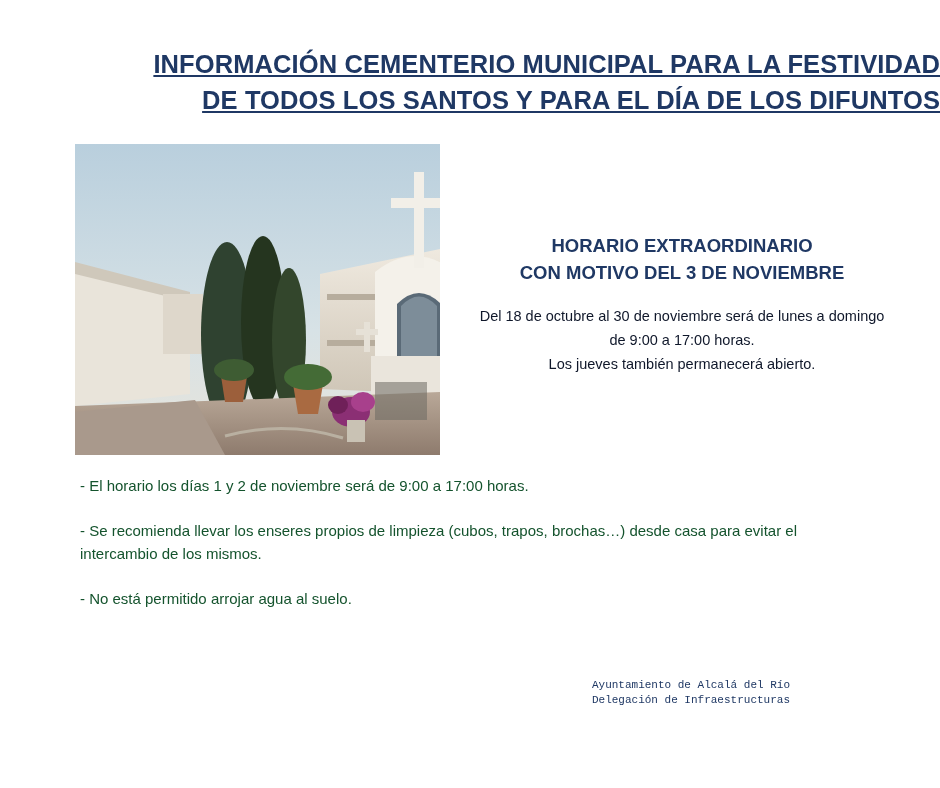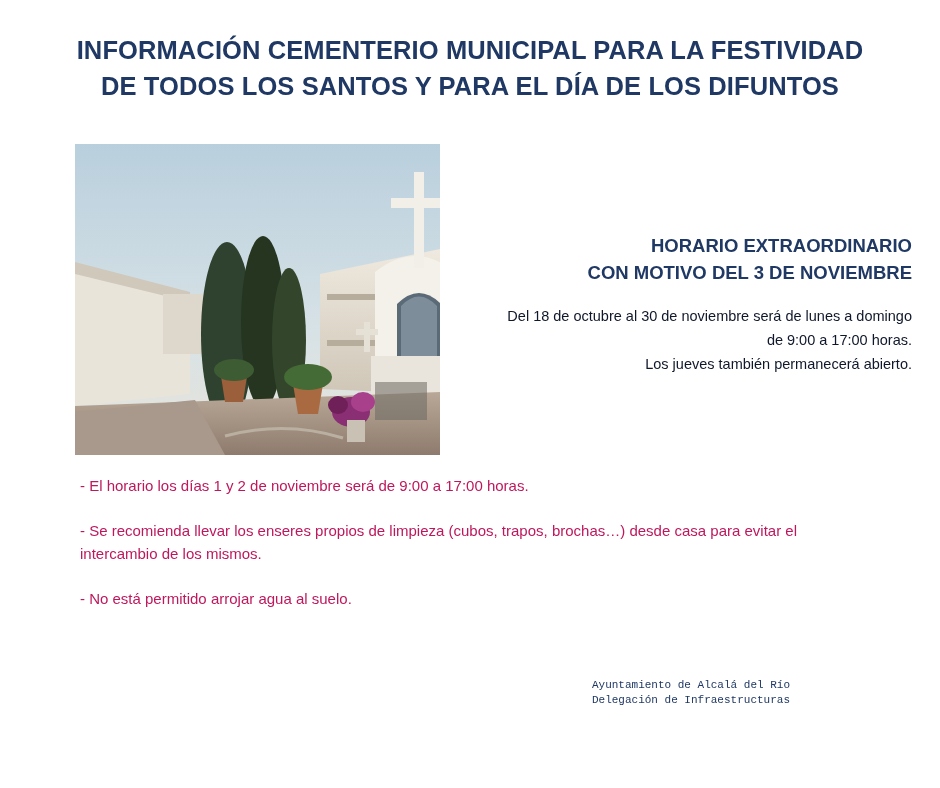--- a/index.html
+++ b/index.html
@@ -18,24 +18,25 @@
 
   .poster {
     position: relative;
     width: 940px;
     height: 788px;
   }
 
   
   .title-block {
     position: absolute;
-    top: 32px;
+    top: 46px;
     left: 0;
     width: 940px;
-    text-align: center;
+    text-align: right;
+    text-decoration: underline;
   }
   .title-line {
     font-size: 25.5px;
     font-weight: bold;
     color: #1f3864;
     letter-spacing: 0.1px;
     line-height: 36px;
     white-space: nowrap;
   }
 
@@ -51,21 +52,21 @@
     border: 0;
   }
   .photo svg { display: block; }
 
   
   .schedule {
     position: absolute;
     left: 452px;
     top: 232px;
     width: 460px;
-    text-align: right;
+    text-align: center;
   }
   .schedule-heading {
     font-size: 18.5px;
     font-weight: bold;
     color: #1f3864;
     line-height: 27px;
   }
   .schedule-body {
     margin-top: 18px;
     font-size: 14.5px;
@@ -77,21 +78,21 @@
   
   .notes {
     position: absolute;
     left: 80px;
     top: 474px;
     width: 786px;
   }
   .note {
     font-size: 15px;
     line-height: 23px;
-    color: #be185d;
+    color: #14532d;
     margin-bottom: 22px;
   }
 
   
   .footer {
     position: absolute;
     left: 600px;
     top: 620px;
     width: 300px;
     height: 120px;

